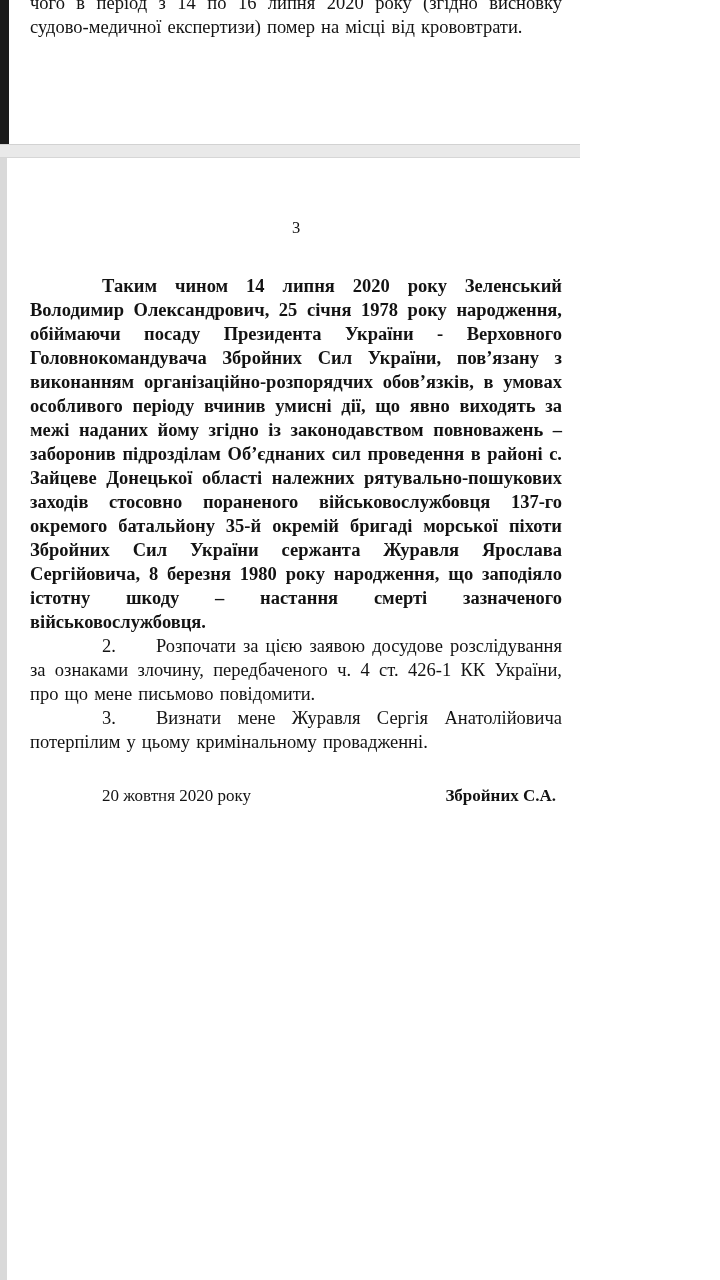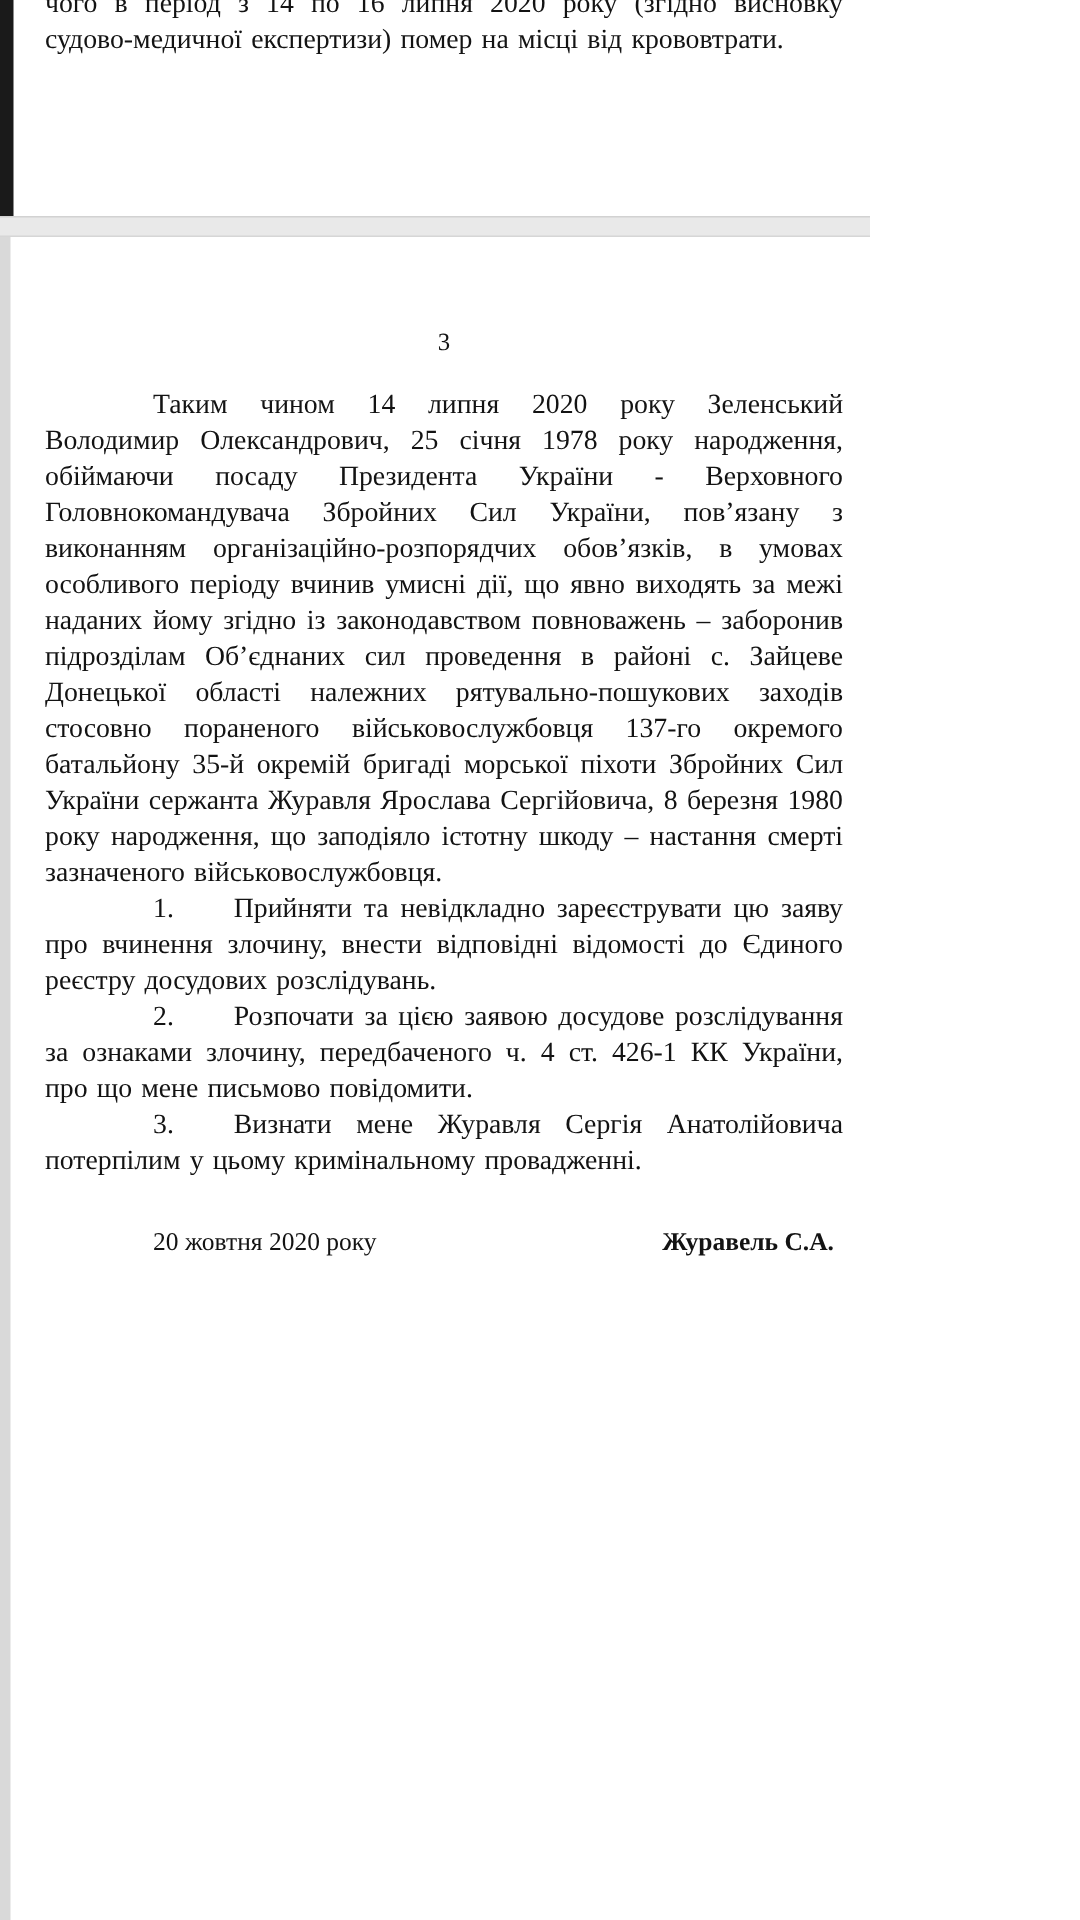--- a/index.html
+++ b/index.html
@@ -76,21 +76,22 @@
   }
   p.body {
     margin: 0;
     font-size: 18.5px;
     line-height: 24px;
     text-align: justify;
     text-indent: 72px;
     word-spacing: 1.5px;
   }
   p.body.first {
-    margin-top: 20px;
+    margin-top: 36px;
+    font-weight: bold;
   }
   .petition-heading {
     text-align: center;
     font-weight: bold;
     font-size: 18.5px;
     margin: 9px 0 8px 0;
   }
   p.item {
     margin: 0;
     font-size: 18.5px;
@@ -134,32 +135,29 @@
   </div>
 
   <div class="page3-region">
 
     <div class="page-number">3</div>
 
     <p class="body first">Таким чином 14 липня 2020 року Зеленський Володимир Олександрович, 25 січня 1978 року народження, обіймаючи посаду Президента України - Верховного Головнокомандувача Збройних Сил України, пов’язану з виконанням організаційно-розпорядчих обов’язків, в умовах особливого періоду вчинив умисні дії, що явно виходять за межі наданих йому згідно із законодавством повноважень – заборонив підрозділам Об’єднаних сил проведення в районі с. Зайцеве Донецької області належних рятувально-пошукових заходів стосовно пораненого військовослужбовця 137-го окремого батальйону 35-й окремій бригаді морської піхоти Збройних Сил України сержанта Журавля Ярослава Сергійовича, 8 березня 1980 року народження, що заподіяло істотну шкоду – настання смерті зазначеного військовослужбовця.</p>
 
 
 
-    <p class="item">
-      <span class="num">1.</span><span>Прийняти та невідкладно зареєструвати цю заяву про вчинення злочину, внести відповідні відомості до Єдиного реєстру досудових розслідувань.</span>
-    </p>
 
     <p class="item">
       <span class="num">2.</span><span>Розпочати за цією заявою досудове розслідування за ознаками злочину, передбаченого ч. 4 ст. 426-1 КК України, про що мене письмово повідомити.</span>
     </p>
 
     <p class="item">
       <span class="num">3.</span><span>Визнати мене Журавля Сергія Анатолійовича потерпілим у цьому кримінальному провадженні.</span>
     </p>
 
     <div class="sig-row">
       <span class="date">20 жовтня 2020 року</span>
-      <span class="signature">Журавель С.А.</span>
+      <span class="signature">Збройних С.А.</span>
     </div>
 
   </div>
 
 </div>
 
 </body></html>

